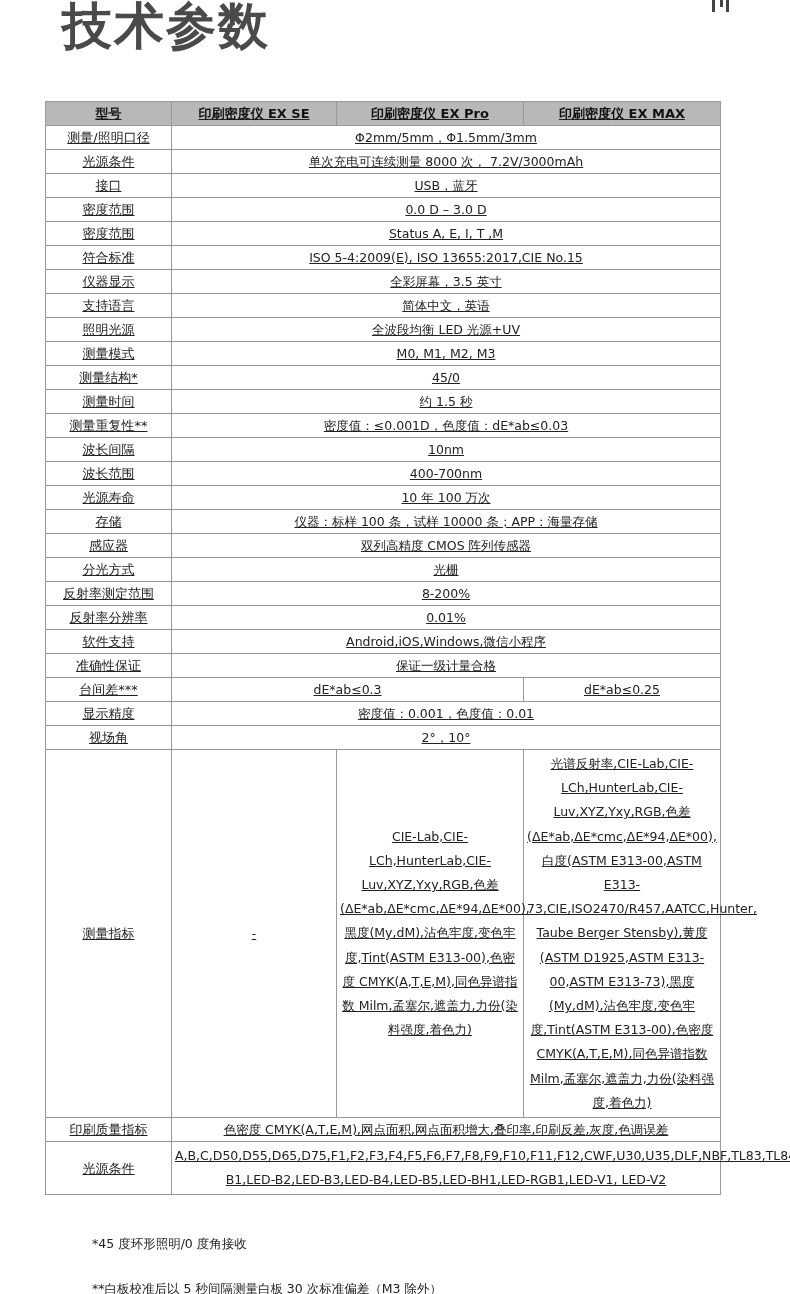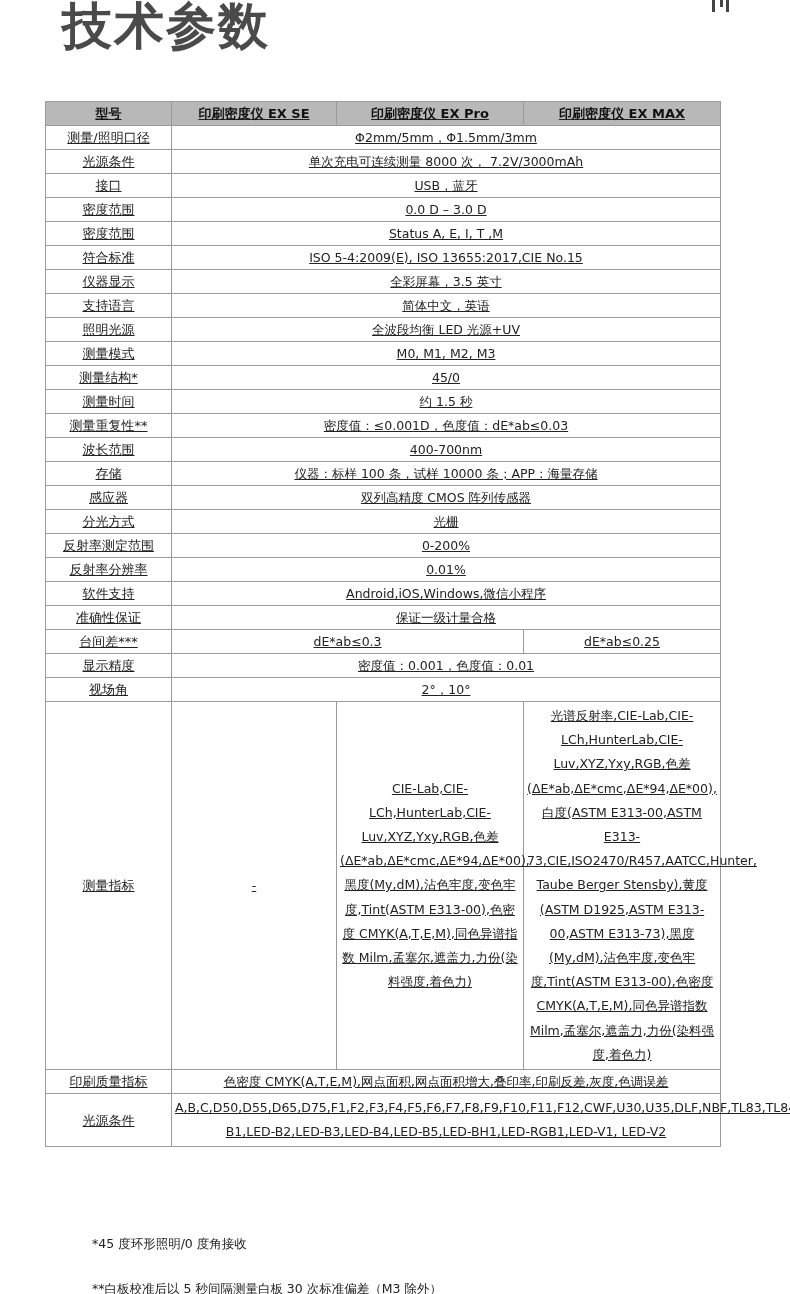--- a/index.html
+++ b/index.html
@@ -92,38 +92,46 @@
       </tr>
     <tr>
         <td class="label">测量时间</td>
         <td colspan="3">约 1.5 秒</td>
       </tr>
     <tr>
         <td class="label">测量重复性**</td>
         <td colspan="3">密度值：≤0.001D，色度值：dE*ab≤0.03</td>
       </tr>
     <tr>
+        <td class="label">波长间隔</td>
+        <td colspan="3">10nm</td>
+      </tr>
+    <tr>
         <td class="label">波长范围</td>
         <td colspan="3">400-700nm</td>
+      </tr>
+    <tr>
+        <td class="label">光源寿命</td>
+        <td colspan="3">10 年 100 万次</td>
       </tr>
     <tr>
         <td class="label">存储</td>
         <td colspan="3">仪器：标样 100 条，试样 10000 条；APP：海量存储</td>
       </tr>
     <tr>
         <td class="label">感应器</td>
         <td colspan="3">双列高精度 CMOS 阵列传感器</td>
       </tr>
     <tr>
         <td class="label">分光方式</td>
         <td colspan="3">光栅</td>
       </tr>
     <tr>
         <td class="label">反射率测定范围</td>
-        <td colspan="3">0-200%</td>
+        <td colspan="3">8-200%</td>
       </tr>
     <tr>
         <td class="label">反射率分辨率</td>
         <td colspan="3">0.01%</td>
       </tr>
     <tr>
         <td class="label">软件支持</td>
         <td colspan="3">Android,iOS,Windows,微信小程序</td>
       </tr>
     <tr>

